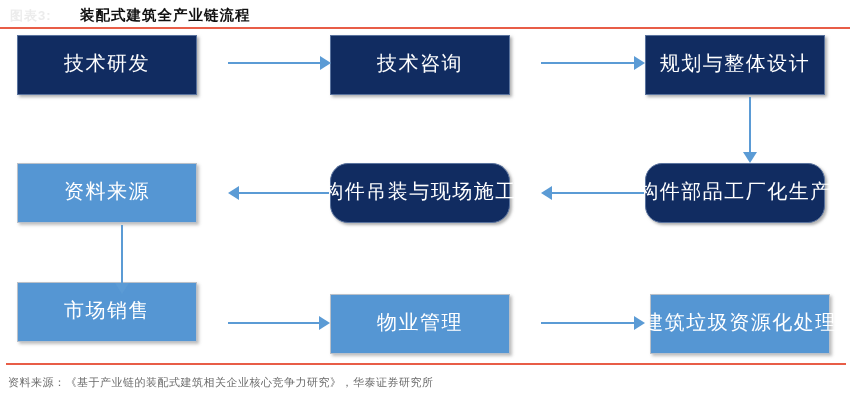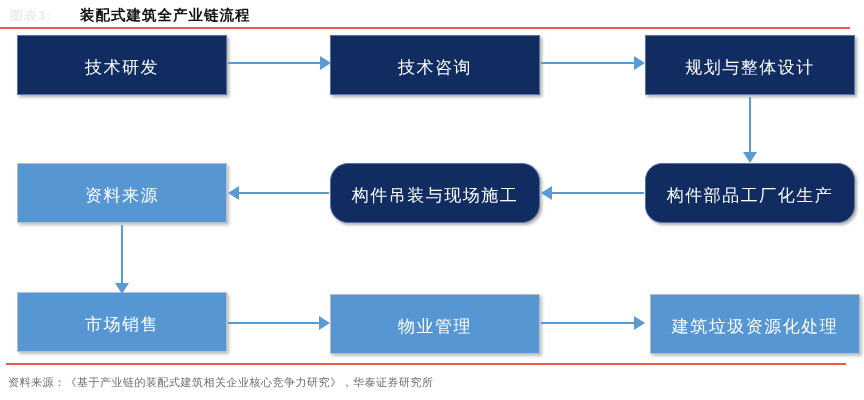--- a/index.html
+++ b/index.html
@@ -25,24 +25,24 @@
     position:absolute;left:80px;top:6px;
     font-size:14.5px;font-weight:bold;color:#111111;
     letter-spacing:1px;
   }
   .rule{
     position:absolute;height:2px;background:var(--rule);
   }
   .rule.top{left:0;top:27px;width:850px;}
   .rule.bottom{left:6px;top:363px;width:840px;}
   .node{
-    position:absolute;width:210px;height:60px;
+    position:absolute;width:180px;height:60px;
     display:flex;justify-content:center;align-items:flex-start;
-    padding-top:20px;
-    color:#ffffff;font-size:17px;letter-spacing:1.5px;
+    padding-top:14px;
+    color:#ffffff;font-size:20px;letter-spacing:1.5px;
     white-space:nowrap;
   }
   .node.dark{
     background:var(--dark-box);
     border:1px solid #5a739e;
     box-shadow:2px 2px 3px rgba(110,110,110,0.55);
   }
   .node.light{
     background:var(--light-box);
     border:1px solid #b9c0c9;
@@ -98,21 +98,21 @@
   <div class="node light" style="left:17px;top:163px;">
     <span>资料来源</span>
   </div>
   <div class="node dark" style="left:330px;top:163px;border-radius:18px;">
     <span>构件吊装与现场施工</span>
   </div>
   <div class="node dark" style="left:645px;top:163px;border-radius:17px;">
     <span>构件部品工厂化生产</span>
   </div>
 
-  <div class="node light" style="left:17px;top:292px;text-align:right;">
+  <div class="node light" style="left:17px;top:282px;text-align:right;">
     <span>市场销售</span>
   </div>
   <div class="node light" style="left:330px;top:294px;">
     <span>物业管理</span>
   </div>
   <div class="node light" style="left:650px;top:294px;">
     <span>建筑垃圾资源化处理</span>
   </div>
 
   <div class="conn h to-right" style="left:228px;top:62px;width:92px;"></div>

